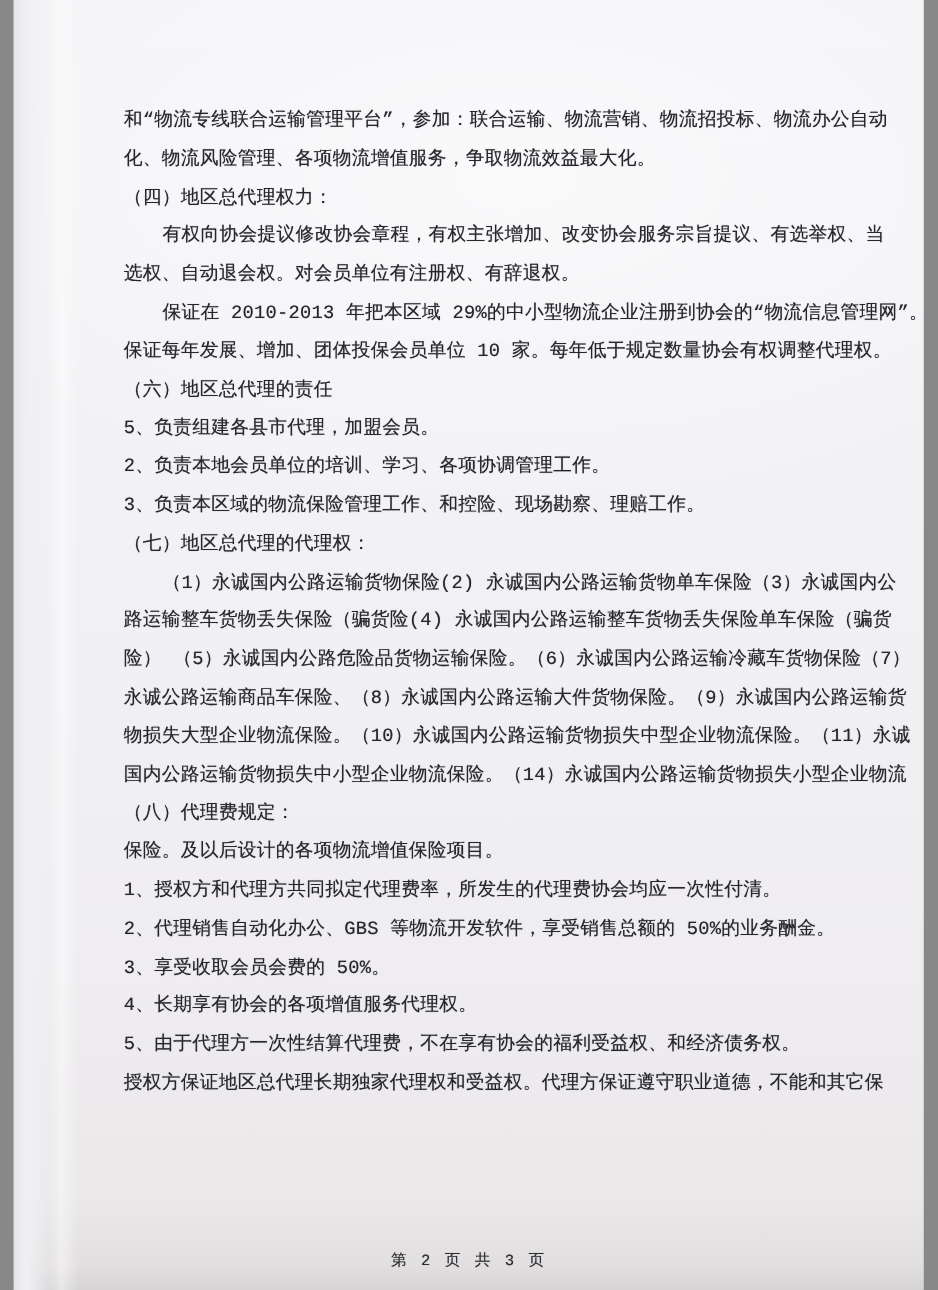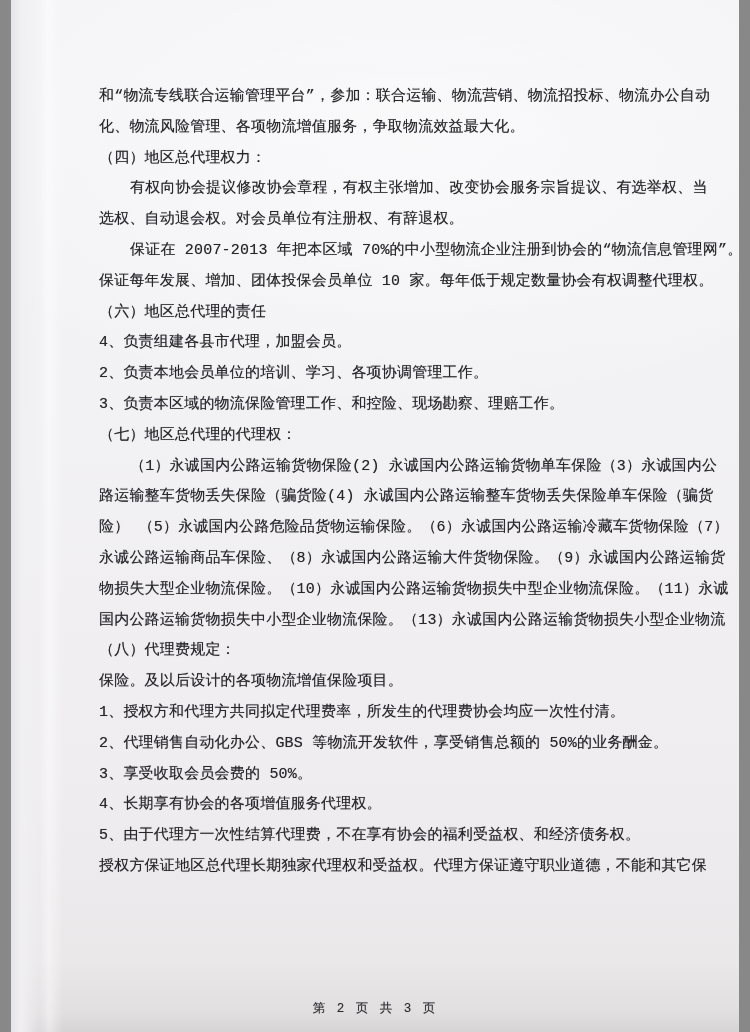--- a/index.html
+++ b/index.html
@@ -58,33 +58,33 @@
 <body>
 
 <div class="scan-page">
   <div class="text-block">
 
   <div class="line">和“物流专线联合运输管理平台”，参加：联合运输、物流营销、物流招投标、物流办公自动</div>
       <div class="line">化、物流风险管理、各项物流增值服务，争取物流效益最大化。</div>
       <div class="line">（四）地区总代理权力：</div>
       <div class="line indent">有权向协会提议修改协会章程，有权主张增加、改变协会服务宗旨提议、有选举权、当</div>
       <div class="line">选权、自动退会权。对会员单位有注册权、有辞退权。</div>
-      <div class="line indent">保证在 2007-2013 年把本区域 70%的中小型物流企业注册到协会的“物流信息管理网”。</div>
+      <div class="line indent">保证在 2010-2013 年把本区域 29%的中小型物流企业注册到协会的“物流信息管理网”。</div>
       <div class="line">保证每年发展、增加、团体投保会员单位 10 家。每年低于规定数量协会有权调整代理权。</div>
       <div class="line">（六）地区总代理的责任</div>
-      <div class="line">4、负责组建各县市代理，加盟会员。</div>
+      <div class="line">5、负责组建各县市代理，加盟会员。</div>
       <div class="line">2、负责本地会员单位的培训、学习、各项协调管理工作。</div>
       <div class="line">3、负责本区域的物流保险管理工作、和控险、现场勘察、理赔工作。</div>
       <div class="line">（七）地区总代理的代理权：</div>
       <div class="line indent">（1）永诚国内公路运输货物保险(2) 永诚国内公路运输货物单车保险（3）永诚国内公</div>
       <div class="line">路运输整车货物丢失保险（骗货险(4) 永诚国内公路运输整车货物丢失保险单车保险（骗货</div>
       <div class="line">险） （5）永诚国内公路危险品货物运输保险。（6）永诚国内公路运输冷藏车货物保险（7）</div>
       <div class="line">永诚公路运输商品车保险、（8）永诚国内公路运输大件货物保险。（9）永诚国内公路运输货</div>
       <div class="line">物损失大型企业物流保险。（10）永诚国内公路运输货物损失中型企业物流保险。（11）永诚</div>
-      <div class="line">国内公路运输货物损失中小型企业物流保险。（13）永诚国内公路运输货物损失小型企业物流</div>
+      <div class="line">国内公路运输货物损失中小型企业物流保险。（14）永诚国内公路运输货物损失小型企业物流</div>
       <div class="line">（八）代理费规定：</div>
       <div class="line">保险。及以后设计的各项物流增值保险项目。</div>
       <div class="line">1、授权方和代理方共同拟定代理费率，所发生的代理费协会均应一次性付清。</div>
       <div class="line">2、代理销售自动化办公、GBS 等物流开发软件，享受销售总额的 50%的业务酬金。</div>
       <div class="line">3、享受收取会员会费的 50%。</div>
       <div class="line">4、长期享有协会的各项增值服务代理权。</div>
       <div class="line">5、由于代理方一次性结算代理费，不在享有协会的福利受益权、和经济债务权。</div>
       <div class="line">授权方保证地区总代理长期独家代理权和受益权。代理方保证遵守职业道德，不能和其它保</div>
     </div>
   <div class="page-footer">第 2 页 共 3 页</div>

